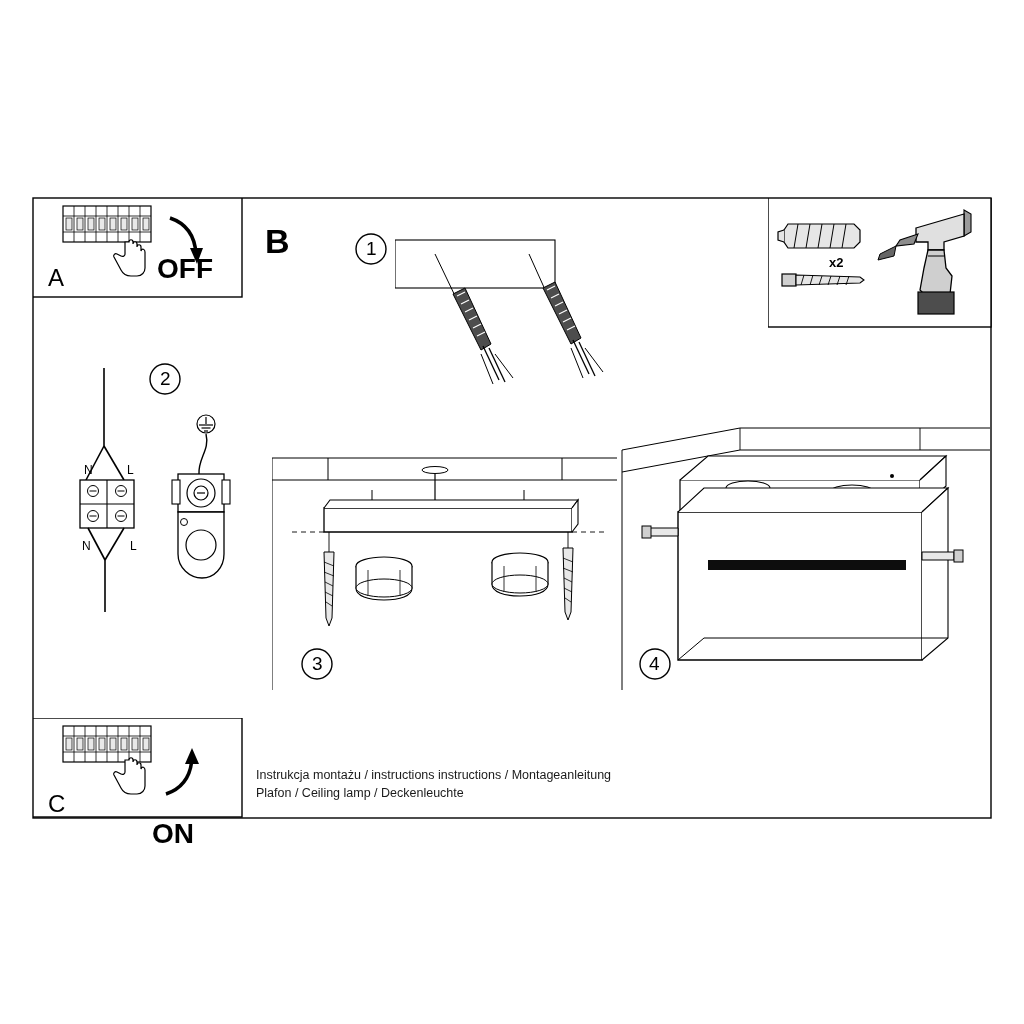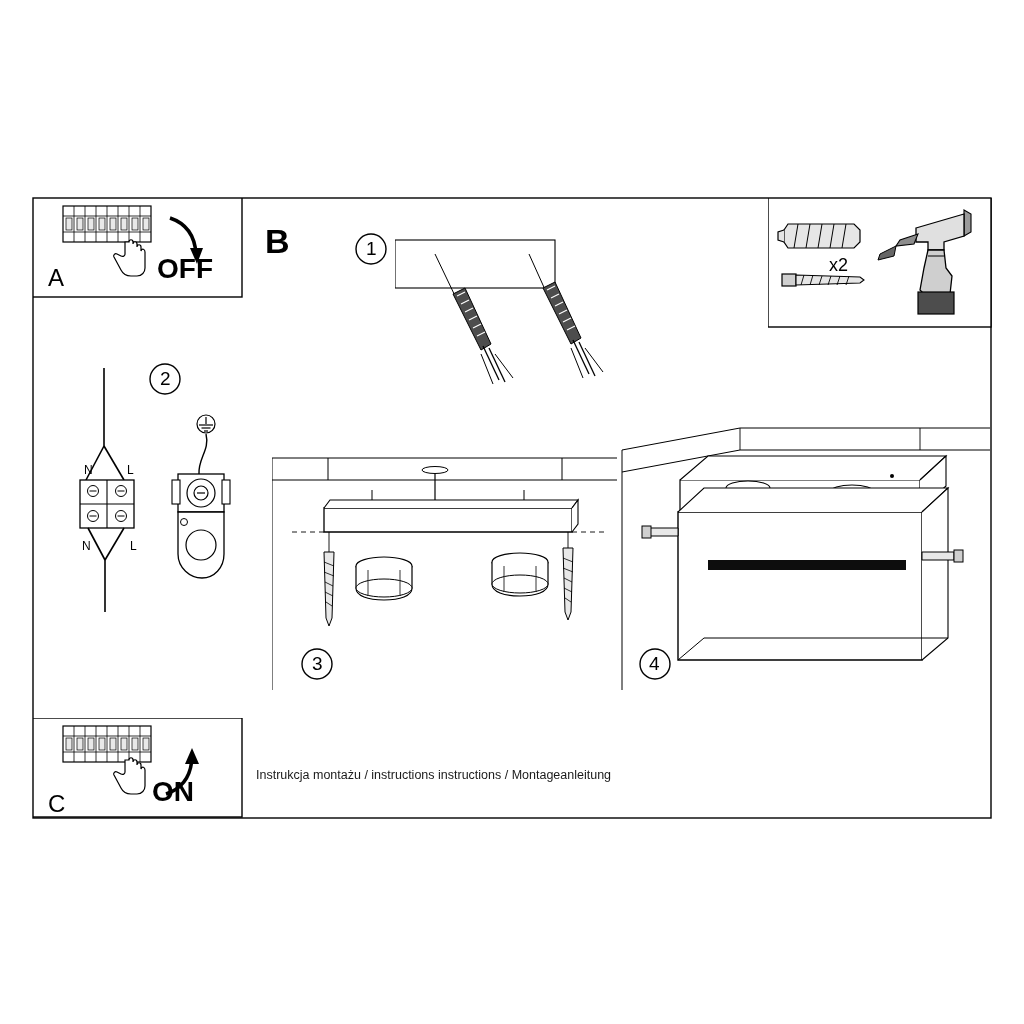--- a/index.html
+++ b/index.html
@@ -34,21 +34,22 @@
   }
   .lbl-B {
     font-size: 34px;
     font-weight: bold;
   }
   .lbl-small {
     font-size: 12px;
     font-family: "Liberation Sans", sans-serif;
   }
   .lbl-x2 {
-    font-size: 18px;
+    font-size: 13px;
+    font-weight: bold;
   }
   .footer-text {
     font-size: 12.5px;
     line-height: 18px;
     font-family: "Liberation Sans", sans-serif;
     color: #1a1a1a;
   }
   .circnum {
     font-size: 19px;
     font-family: "Liberation Sans", sans-serif;
@@ -131,21 +132,21 @@
     </g>
     <g fill="#fff" stroke="#000" stroke-width="1.2">
       <path d="M92 42 L92 54 C92 56 90 57 88 56 L84 54 C82 53 80 55 81 57 L88 70 C90 74 94 76 98 76 L104 76 C109 76 112 72 112 68 L112 52 C112 49 109 48 108 51 L108 47 C108 44 104 44 104 47 L104 44 C104 41 100 41 100 44 L100 42 C100 39 96 39 96 42 Z"></path>
     </g>
     <g>
       <path d="M133 76 C151 70 158 56 159 40" fill="none" stroke="#000" stroke-width="3.5"></path>
       <path d="M152 46 L159 30 L166 46 Z" fill="#000"></path>
     </g>
   </svg>
   <div class="abs lbl-letter" style="left:48px;top:790px;">C</div>
-  <div class="abs lbl-big" style="left:152px;top:776px;">ON</div>
+  <div class="abs lbl-big" style="left:152px;top:818px;">ON</div>
 
   <svg class="abs" style="left:768px;top:198px;" width="224" height="130">
     <rect x="0" y="0" width="223" height="129" fill="#fff" stroke="#000" stroke-width="1.4"></rect>
 
     <g>
       <path d="M16 32 L20 26 L86 26 L92 32 L92 44 L86 50 L20 50 L16 44 Z" fill="#e6e6e6" stroke="#000" stroke-width="1.2"></path>
       <g stroke="#000" stroke-width="1">
         <line x1="30" y1="26" x2="26" y2="50"></line>
         <line x1="42" y1="26" x2="38" y2="50"></line>
         <line x1="54" y1="26" x2="50" y2="50"></line>
@@ -386,14 +387,15 @@
     </g>
 
     <circle cx="272" cy="56" r="2" fill="#000"></circle>
   </svg>
   <svg class="abs" style="left:636px;top:645px;" width="38" height="38">
     <circle cx="19" cy="19" r="15" fill="#fff" stroke="#000" stroke-width="1.4"></circle>
   </svg>
   <div class="abs circnum" style="left:649px;top:653px;">4</div>
 
   <div class="abs footer-text" style="left:256px;top:766px;width:420px;">Instrukcja montażu / instructions instructions / Montageanleitung</div>
+  <div class="abs footer-text" style="left:256px;top:784px;width:420px;">Plafon / Ceiling lamp / Deckenleuchte</div>
 
 </div>
 
 </body></html>

